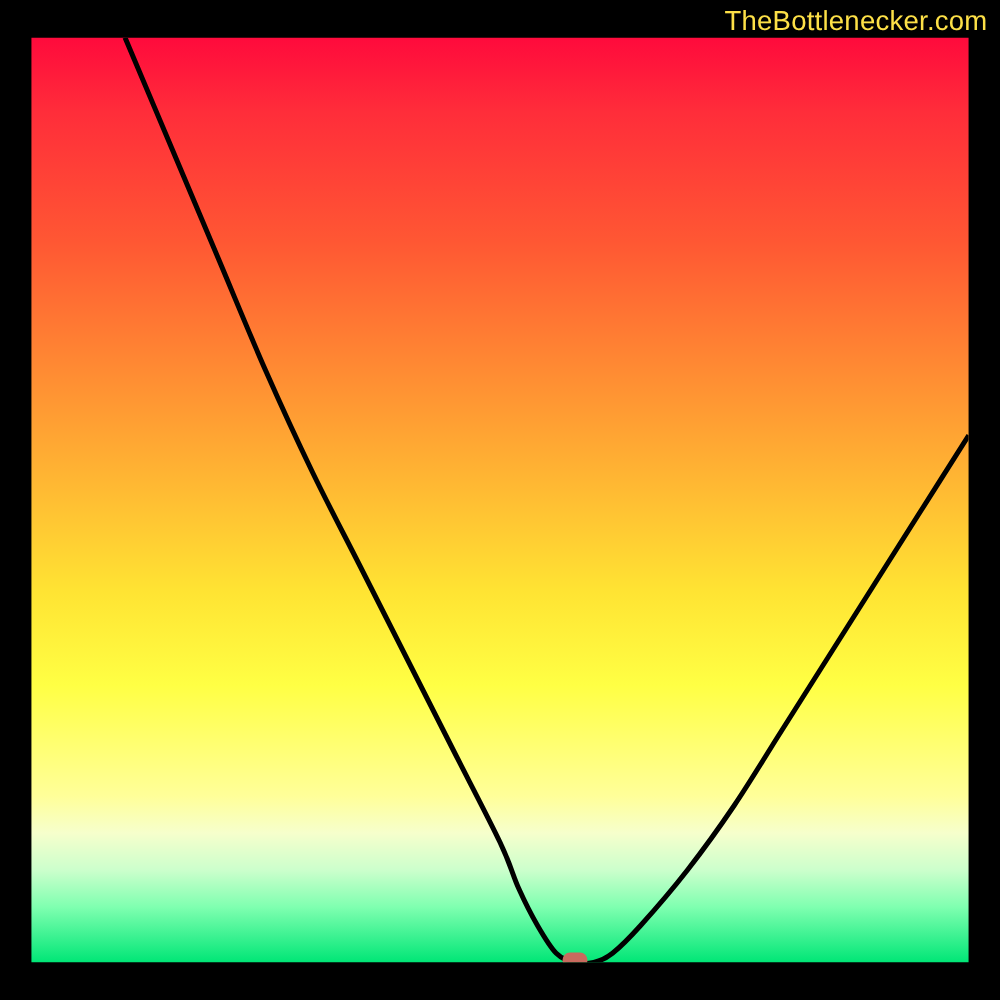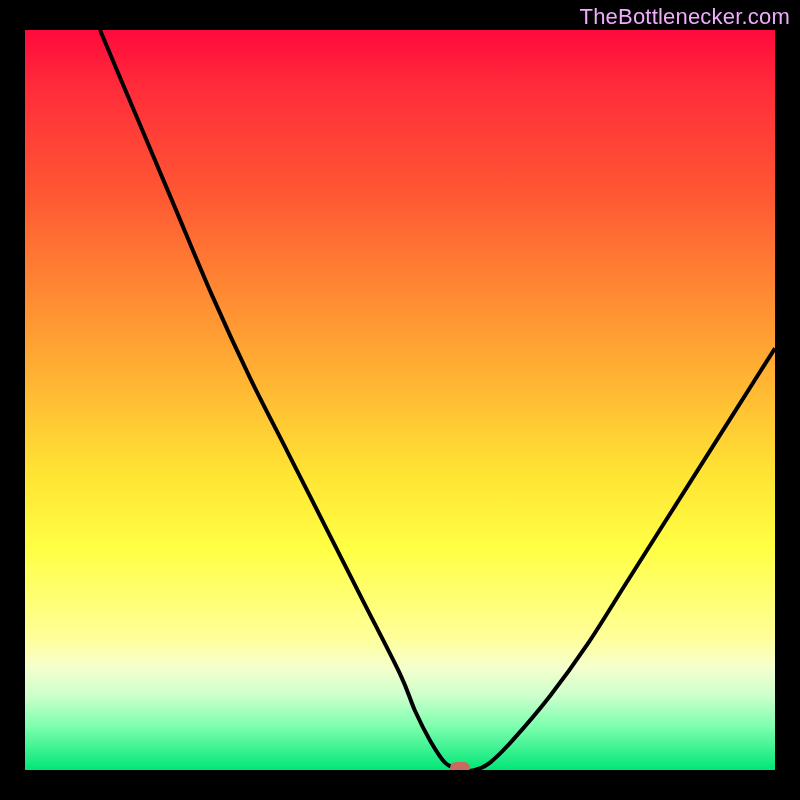--- a/index.html
+++ b/index.html
@@ -14,21 +14,21 @@
   .frame {
     position: relative;
     width: 800px;
     height: 800px;
     background: #000;
   }
   .attribution {
     position: absolute;
     top: 4px;
     right: 10px;
-    color: #f0abfc;
+    color: #fde047;
     font-size: 22px;
     font-weight: 500;
     letter-spacing: 0.2px;
     z-index: 5;
   }
   .plot-area {
     position: absolute;
     left: 25px;
     top: 30px;
     width: 750px;

